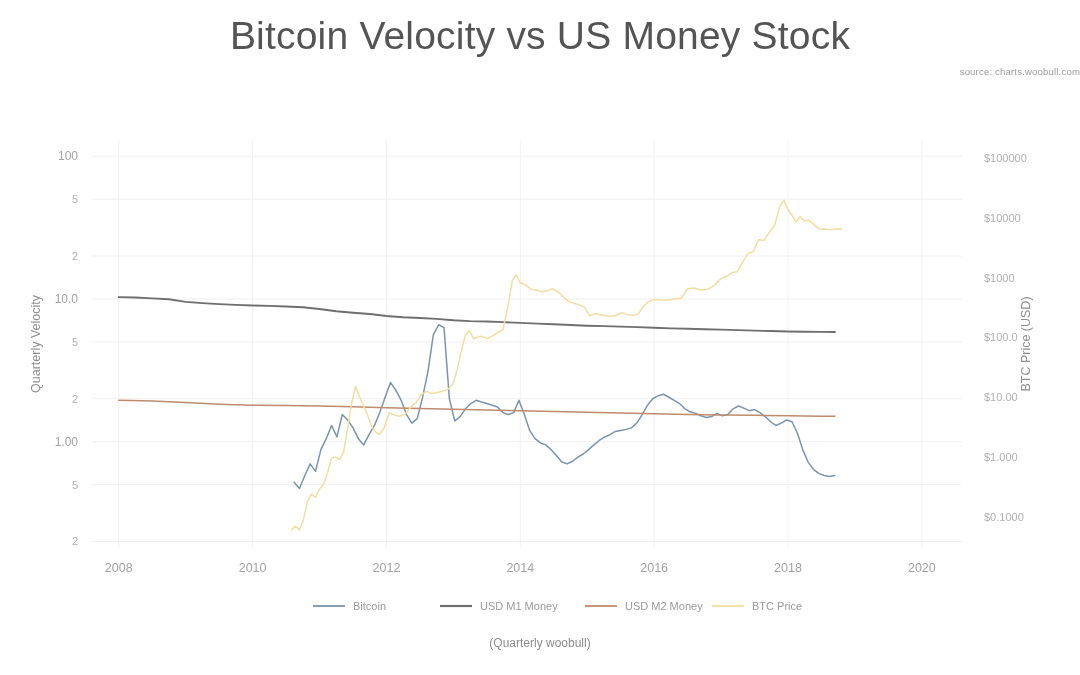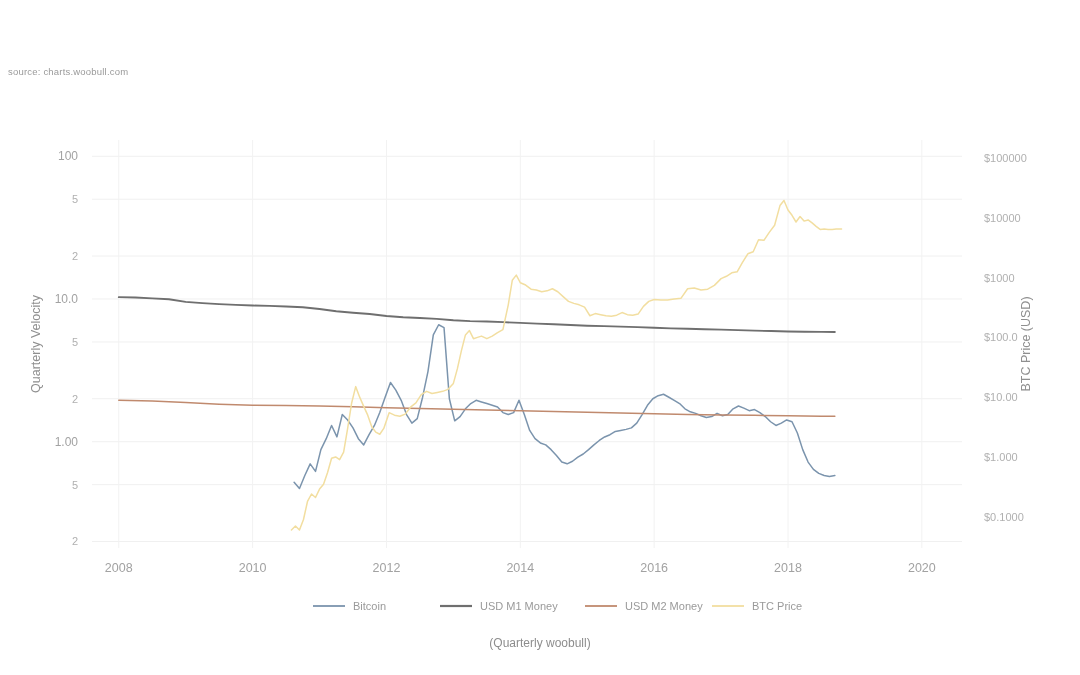--- a/index.html
+++ b/index.html
@@ -16,25 +16,24 @@
     position:absolute;left:0;right:0;top:14px;
     text-align:center;
     font-size:39px;
     font-weight:400;
     color:#545454;
     letter-spacing:.2px;
     font-family:"Liberation Sans", sans-serif;
   }
   .source{
     position:absolute;left:0;right:0;top:66px;
-    text-align:left;
+    text-align:right;
     font-size:9.5px;
     color:#9a9a9a;
     letter-spacing:.2px;
-    margin-left:8px;
   }
   .caption{
     position:absolute;left:0;right:0;top:636px;
     text-align:center;
     font-size:12px;
     color:#8d8d8d;
   }
   svg{position:absolute;left:0;top:0;}
   text{font-family:"Liberation Sans", sans-serif;fill:#9b9b9b;}
   .tick-label{font-size:12px;fill:#a2a2a2;}
@@ -43,20 +42,21 @@
   .xtick{font-size:12.5px;fill:#a2a2a2;}
   .legend-label{font-size:11px;fill:#9a9a9a;}
   .grid{stroke:#f0f0f0;stroke-width:1;}
   .grid-v{stroke:#f2f2f2;stroke-width:1;}
   .series-line{fill:none;stroke-linejoin:round;stroke-linecap:round;}
 </style>
 </head>
 <body>
 
 <div id="chart-root">
+  <div class="title">Bitcoin Velocity vs US Money Stock</div>
   <div class="source">source: charts.woobull.com</div>
   <svg id="plot" width="1080" height="675">
       <line x1="92" x2="962" y1="156.26241362718162" y2="156.26241362718162" class="grid"></line>
       <line x1="92" x2="962" y1="199.22651995339686" y2="199.22651995339686" class="grid"></line>
       <line x1="92" x2="962" y1="256.0219791777486" y2="256.0219791777486" class="grid"></line>
       <line x1="92" x2="962" y1="298.9860855039639" y2="298.9860855039639" class="grid"></line>
       <line x1="92" x2="962" y1="341.95019183017916" y2="341.95019183017916" class="grid"></line>
       <line x1="92" x2="962" y1="398.7456510545309" y2="398.7456510545309" class="grid"></line>
       <line x1="92" x2="962" y1="441.70975738074617" y2="441.70975738074617" class="grid"></line>
       <line x1="92" x2="962" y1="484.67386370696147" y2="484.67386370696147" class="grid"></line>

